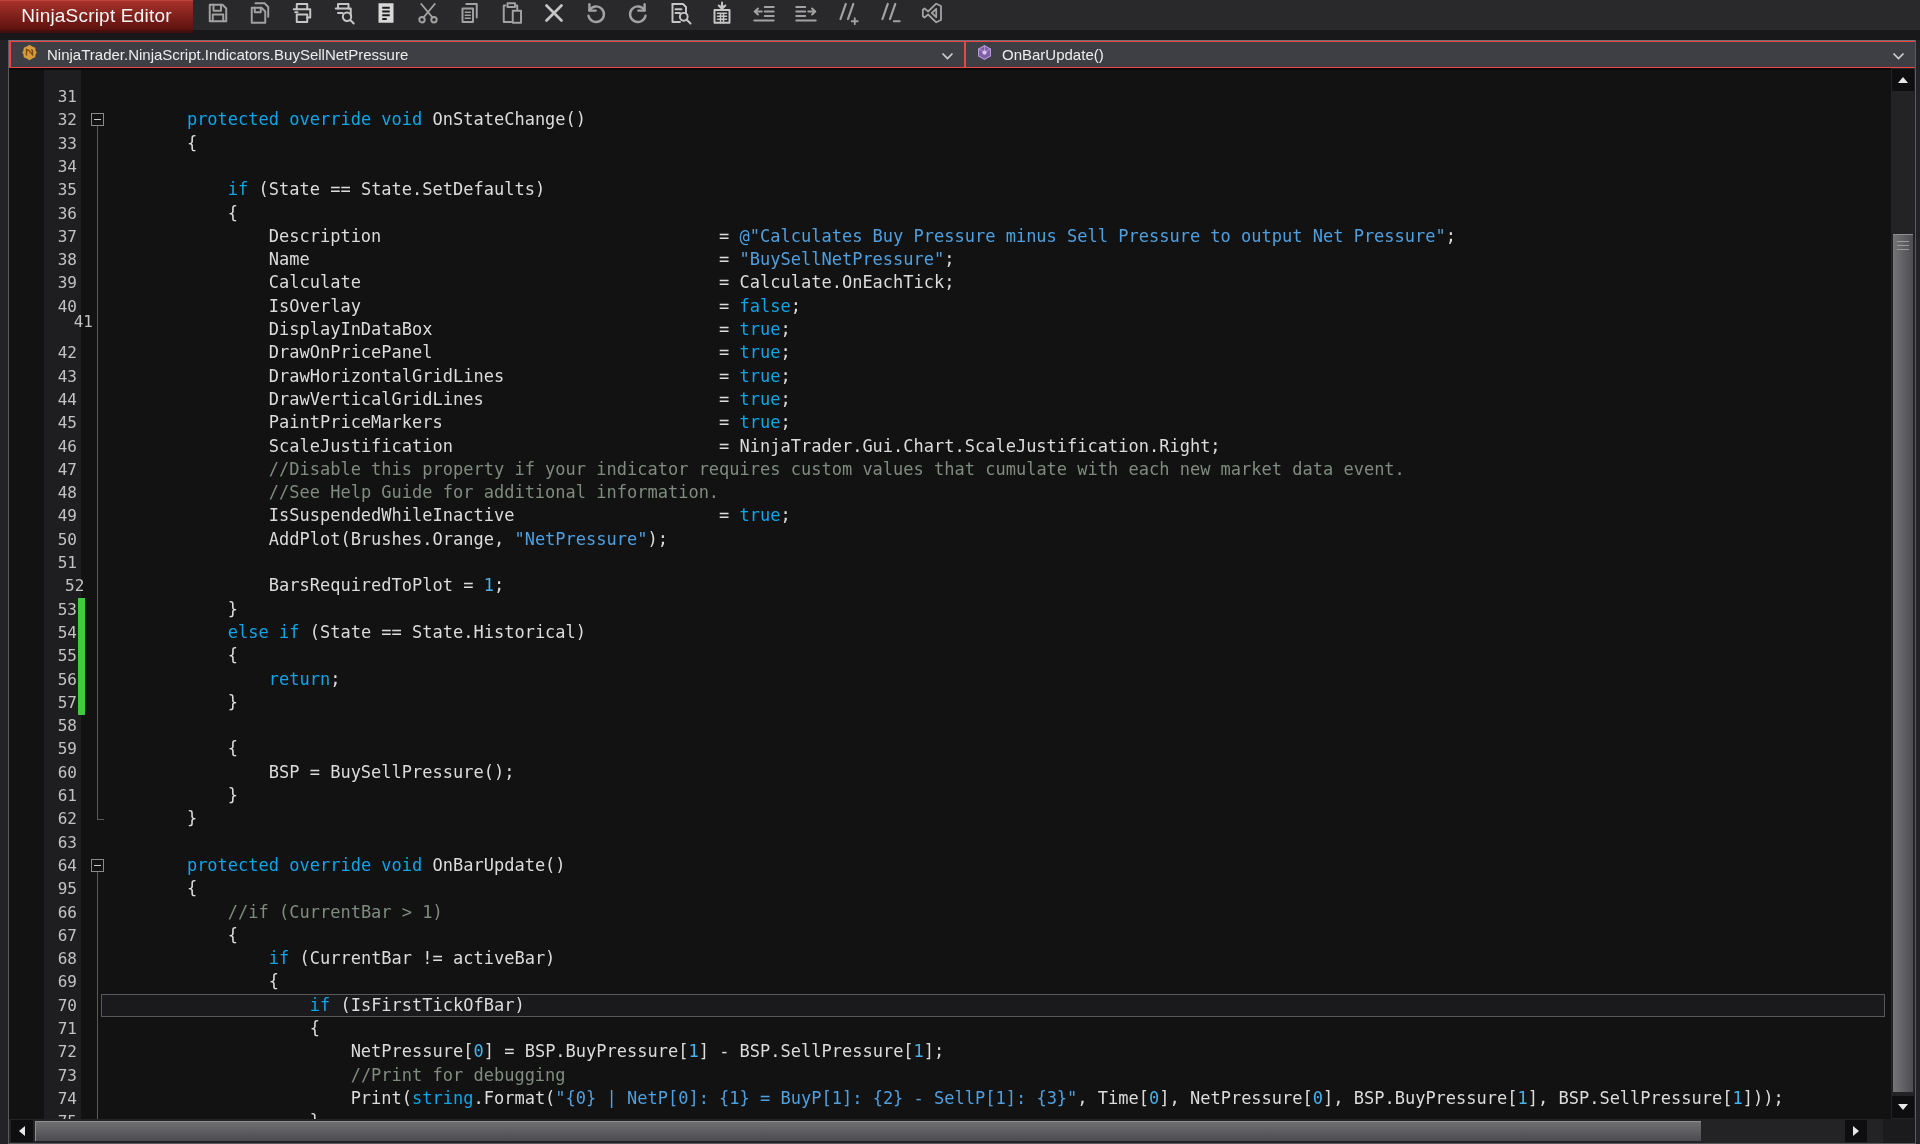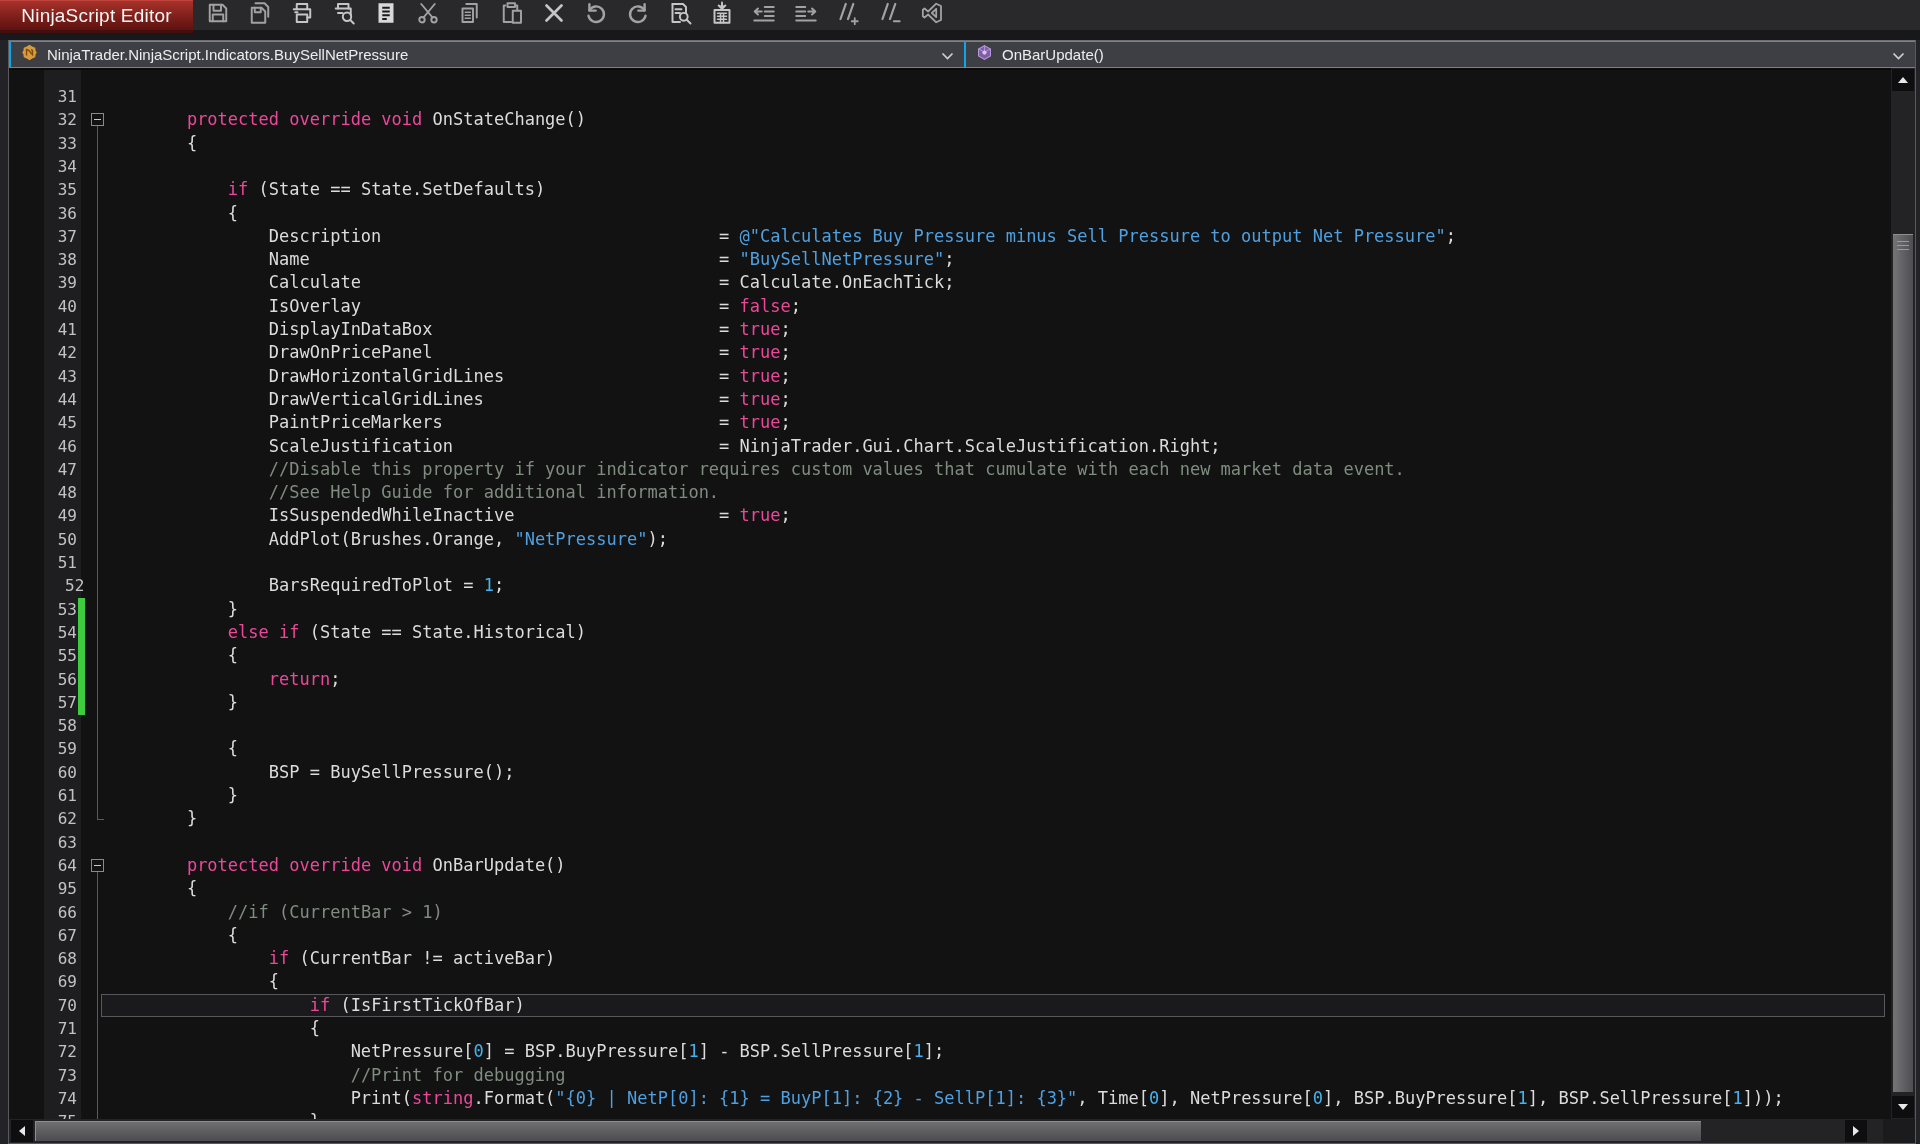--- a/index.html
+++ b/index.html
@@ -16,21 +16,21 @@
   .tb-icons{position:absolute;left:205px;top:0;height:30px;display:flex;align-items:center;gap:16px;}
   .tb-btn{width:26px;height:26px;display:flex;align-items:center;justify-content:center;cursor:default;}
   .tb-btn svg{width:24px;height:24px;}
   .ic{stroke:#a2a2a2;fill:none;stroke-width:1.3;stroke-linecap:round;stroke-linejoin:round;}
   .ic-b{stroke:#c6c6c6;}
   .gap-strip{position:absolute;left:0;top:30px;width:1920px;height:10px;background:#18181a;}
 
   
   .pane{position:absolute;left:8px;top:40px;width:1908px;height:1104px;background:#121213;
         border:1px solid #595a5e;border-top:1px solid #6e6f73;}
-  .combo-row{position:absolute;left:0;top:0;width:1906px;height:27px;background:#0ea5e9;}
+  .combo-row{position:absolute;left:0;top:0;width:1906px;height:27px;background:#ef4444;}
   .combo{position:absolute;top:1px;height:25px;background:#3e3f45;display:flex;align-items:center;
          padding:0 10px;cursor:default;}
   .combo-class{left:2px;width:953px;}
   .combo-member{left:957px;width:949px;}
   .combo .txt{color:#ededed;font-size:15px;margin-left:9px;white-space:nowrap;overflow:hidden;}
   .combo .chev{margin-left:auto;}
 
   .code-layer{position:absolute;left:0;top:27px;width:1882px;height:1053px;overflow:hidden;
               background:#121213;border-top:2px solid #0a0a0b;}
   .gutter-strip{position:absolute;left:35px;top:0;width:37px;height:1053px;background:#1e1e21;}
@@ -38,21 +38,21 @@
             font:16px/23.3px "DejaVu Sans Mono",monospace;}
   .chg-bar{position:absolute;left:69px;width:7px;background:#3ecb3e;}
   .fold-box{position:absolute;width:13px;height:13px;border:1px solid #8a8a8a;background:#121213;z-index:3;}
   .fold-box:after{content:"";position:absolute;left:2px;top:5px;width:7px;height:1px;background:#c8c8c8;}
   .fold-line{position:absolute;width:1px;background:#5a5a5a;}
   .fold-tick{position:absolute;height:1px;background:#5a5a5a;}
   .row{position:absolute;left:92px;width:1790px;height:23.3px;}
   .row pre{margin:0;padding-left:4px;font:17px/23.3px "DejaVu Sans Mono",monospace;white-space:pre;}
   .row.current{border:1px solid #58585c;background:#1a1a1c;width:1784px;}
   .row.current pre{padding-left:3px;line-height:21.3px;}
-  .tok-p{color:#dcdcdc}.tok-k{color:#ec4899}.tok-s{color:#4fa0e0}.tok-c{color:#7f8c7f}.tok-n{color:#46b1ec}
+  .tok-p{color:#dcdcdc}.tok-k{color:#0ea5e9}.tok-s{color:#4fa0e0}.tok-c{color:#7f8c7f}.tok-n{color:#46b1ec}
 
   
   .vsb{position:absolute;right:0;top:27px;width:24px;height:1053px;background:#232326;}
   .sb-btn{position:absolute;background:#0e0e10;display:flex;align-items:center;justify-content:center;}
   .vsb .sb-btn{left:1px;width:22px;height:22px;}
   .vsb-up{top:1px;} .vsb-down{bottom:3px;}
   .tri-up{width:0;height:0;border-left:5px solid transparent;border-right:5px solid transparent;border-bottom:6px solid #e8e8e8;}
   .tri-down{width:0;height:0;border-left:5px solid transparent;border-right:5px solid transparent;border-top:6px solid #e8e8e8;}
   .tri-left{width:0;height:0;border-top:5px solid transparent;border-bottom:5px solid transparent;border-right:6px solid #e8e8e8;}
   .tri-right{width:0;height:0;border-top:5px solid transparent;border-bottom:5px solid transparent;border-left:6px solid #e8e8e8;}
@@ -274,21 +274,21 @@
         <pre><span class="tok-p">                Name                                        = </span><span class="tok-s">"BuySellNetPressure"</span><span class="tok-p">;</span></pre>
       </div>
       <div class="line-num" style="top: 201.4px;">39</div>
       <div class="row" style="top: 201.4px;">
         <pre><span class="tok-p">                Calculate                                   = Calculate.OnEachTick;</span></pre>
       </div>
       <div class="line-num" style="top: 224.7px;">40</div>
       <div class="row" style="top: 224.7px;">
         <pre><span class="tok-p">                IsOverlay                                   = </span><span class="tok-k">false</span><span class="tok-p">;</span></pre>
       </div>
-      <div class="line-num" style="top: 248px;">41</div>
+      <div class="line-num" style="top: 240px; margin-left: 16px;">41</div>
       <div class="row" style="top: 248px;">
         <pre><span class="tok-p">                DisplayInDataBox                            = </span><span class="tok-k">true</span><span class="tok-p">;</span></pre>
       </div>
       <div class="line-num" style="top: 271.3px;">42</div>
       <div class="row" style="top: 271.3px;">
         <pre><span class="tok-p">                DrawOnPricePanel                            = </span><span class="tok-k">true</span><span class="tok-p">;</span></pre>
       </div>
       <div class="line-num" style="top: 294.6px;">43</div>
       <div class="row" style="top: 294.6px;">
         <pre><span class="tok-p">                DrawHorizontalGridLines                     = </span><span class="tok-k">true</span><span class="tok-p">;</span></pre>

